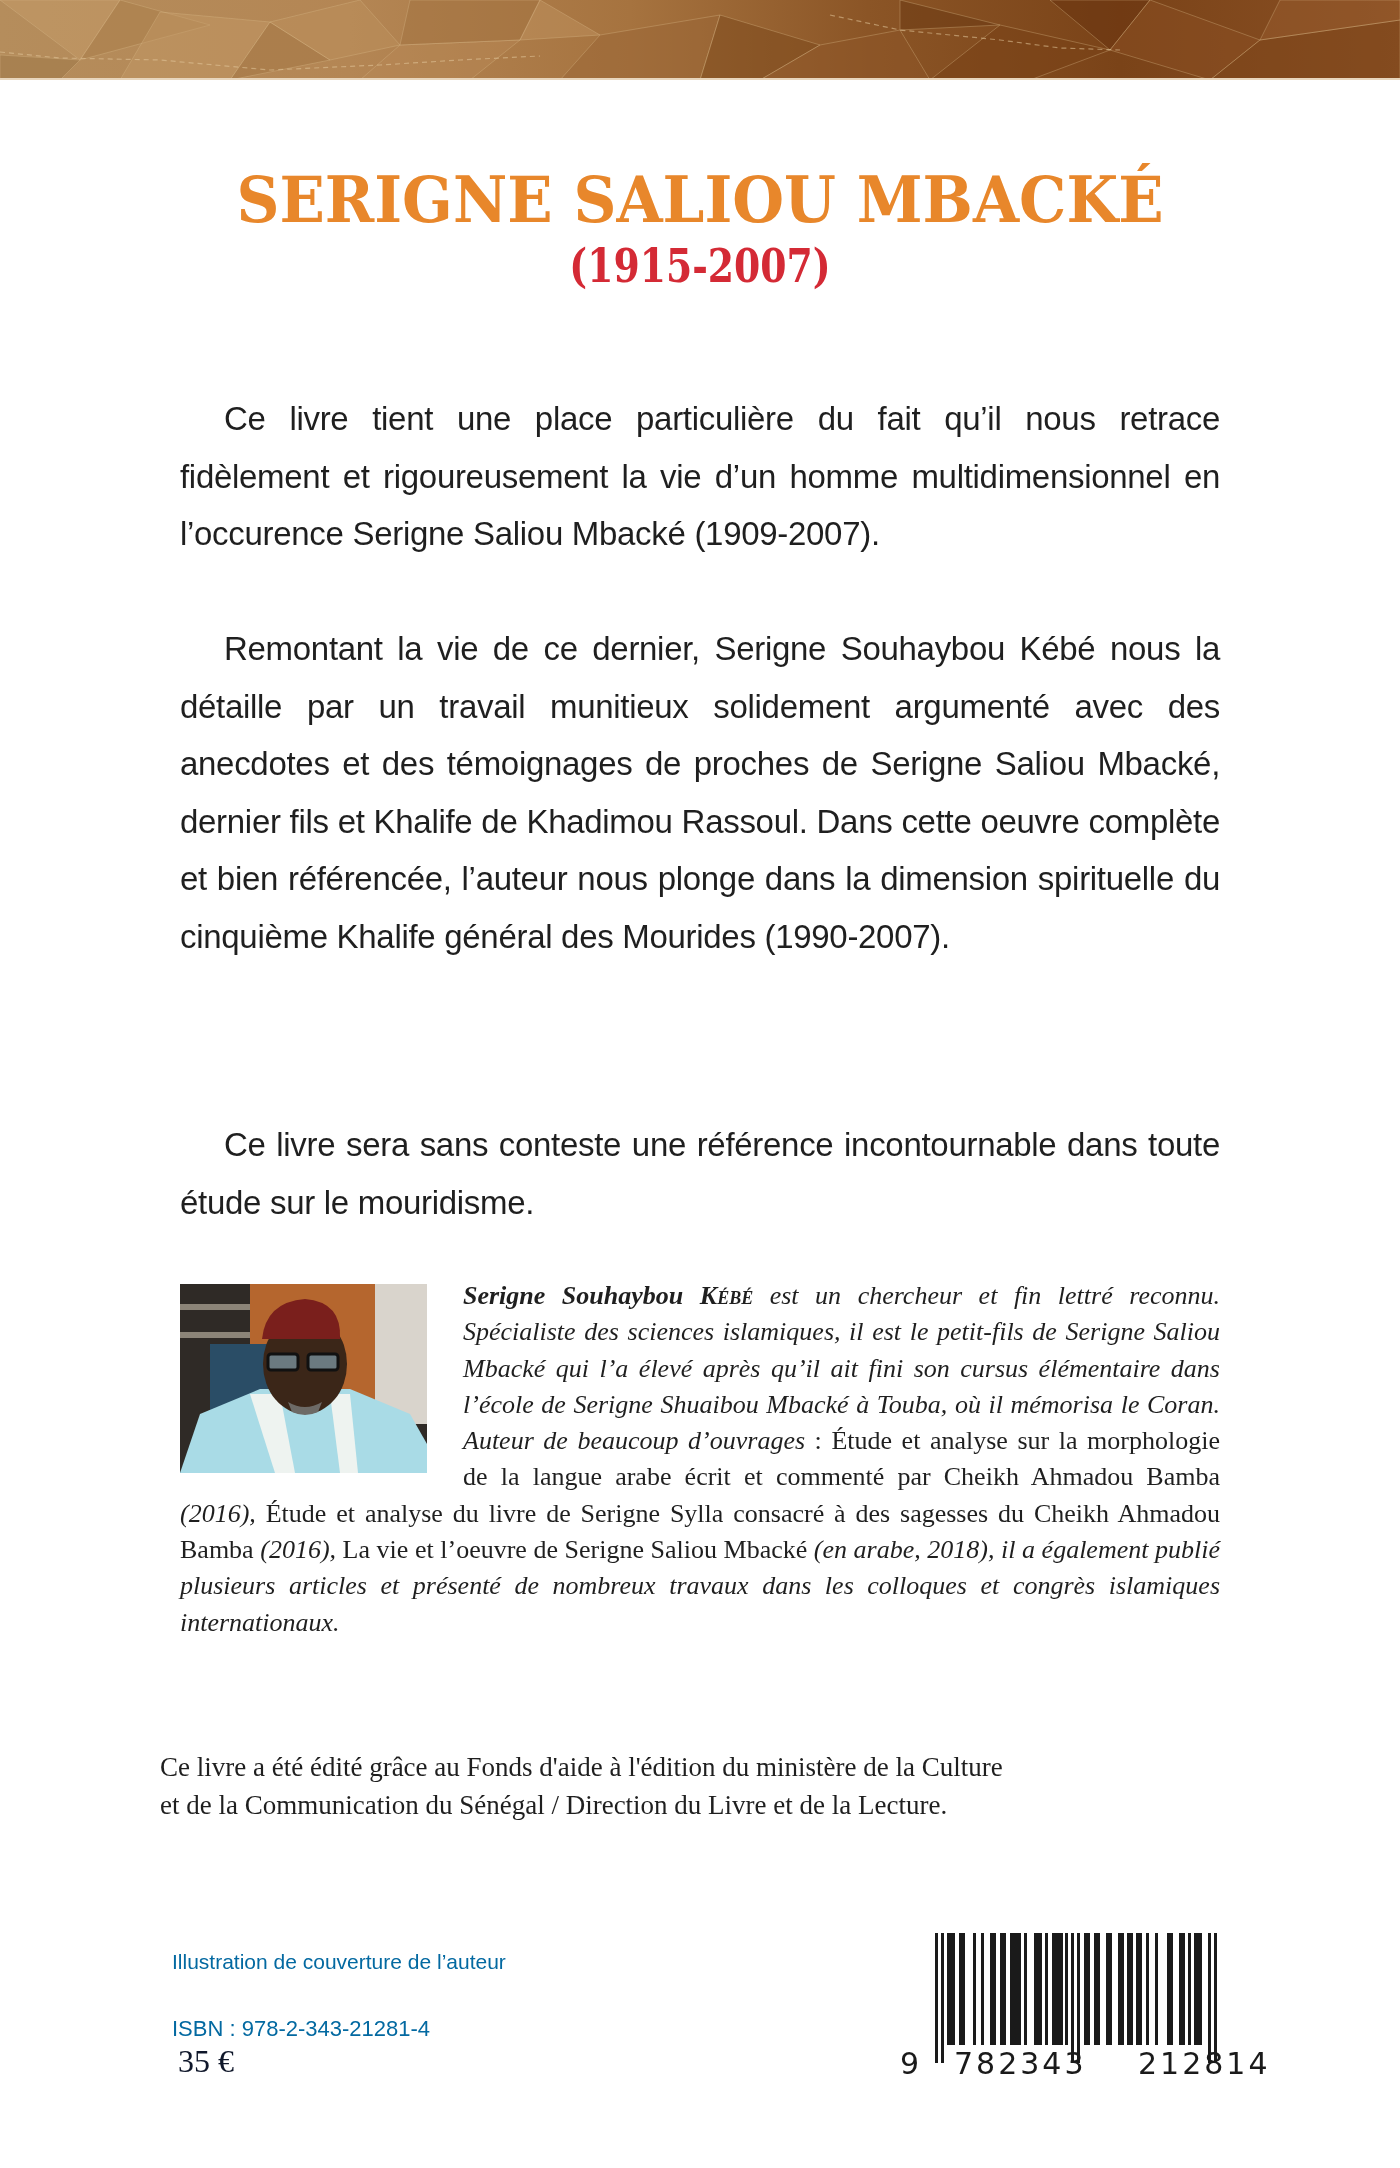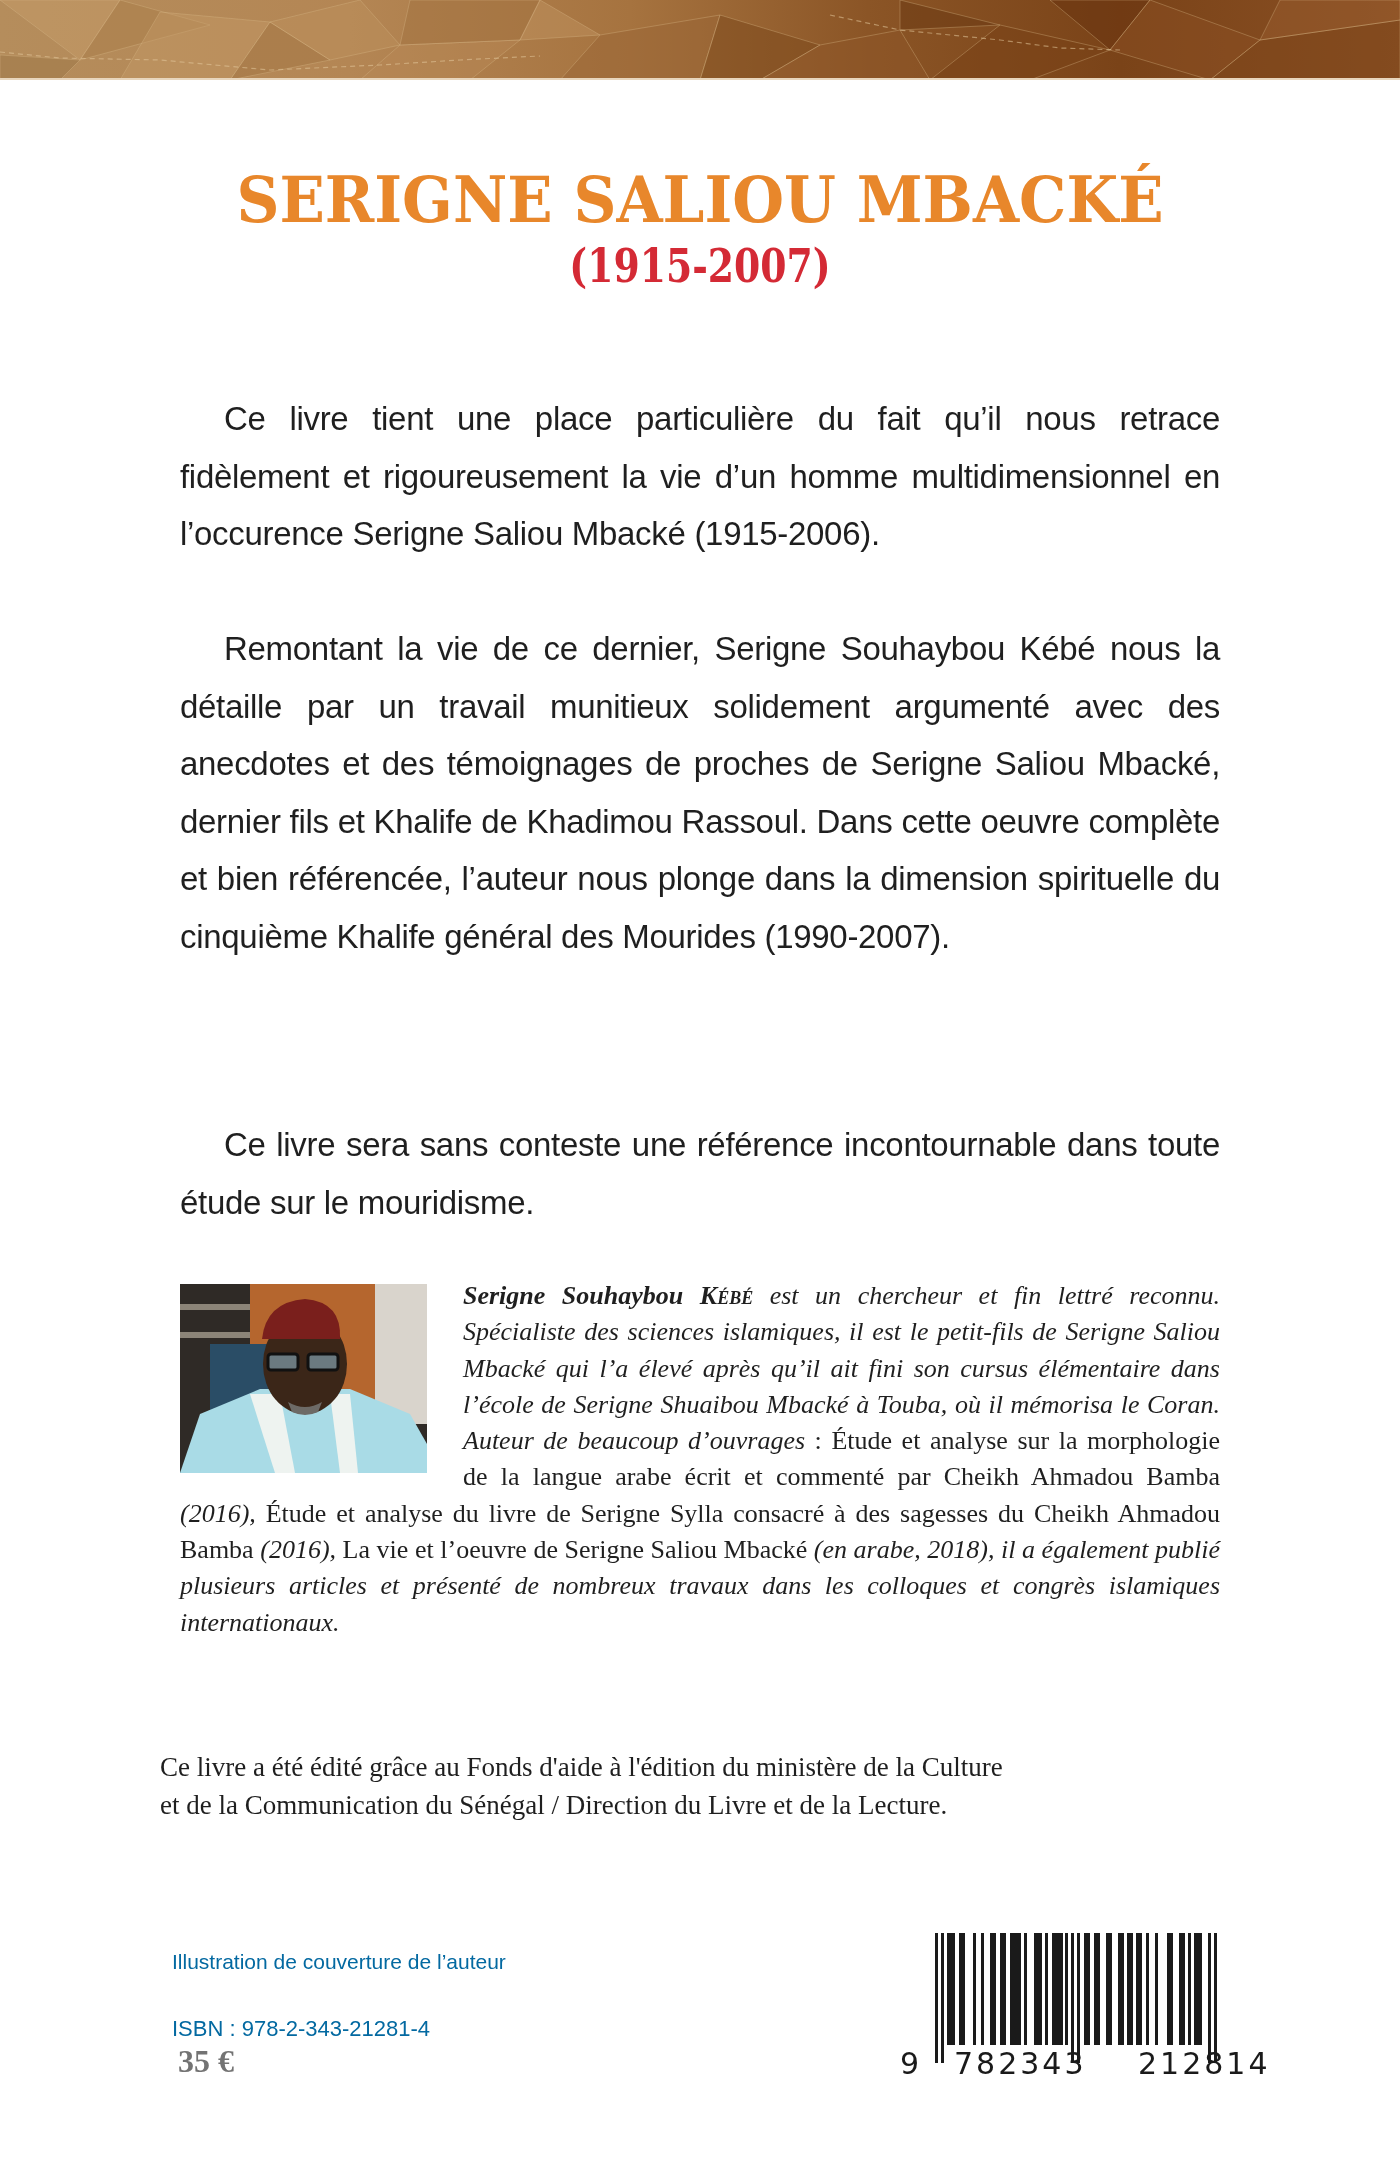--- a/index.html
+++ b/index.html
@@ -66,21 +66,21 @@
 
   .credit {
     position: absolute; left: 172px;
     font-family: "Liberation Sans", sans-serif;
     font-size: 21px; color: #0369a1;
   }
   .credit-illus { top: 1950px; }
   .credit-isbn { top: 2010px; font-size: 22px; margin-top: 6px; }
   .price {
     position: absolute; left: 178px; top: 2043px;
-    font-family: "Liberation Serif", serif; font-size: 32px; color: #737373; font-weight: bold;
+    font-family: "Liberation Serif", serif; font-size: 32px; color: #0f172a;
   }
 
   .barcode {
     position: absolute; left: 930px; top: 1928px; width: 292px; height: 150px;
   }
   .barcode svg { position: absolute; left: 0; top: 0; }
   .barcode-digits {
     position: absolute; top: 2046px;
     font-family: "DejaVu Sans", sans-serif; font-size: 30px; color: #1a1a1a;
     letter-spacing: 3px;
@@ -117,21 +117,21 @@
     <g stroke="#e4c89c" stroke-opacity="0.55" stroke-width="1.2" stroke-dasharray="5,4" fill="none">
       <polyline points="0,52 60,58 160,60 270,70 380,65 460,60 540,56"></polyline>
       <polyline points="830,15 900,30 1000,40 1060,48 1120,50"></polyline>
     </g>
   </svg>
 </div>
 
 <div class="title">SERIGNE SALIOU MBACKÉ</div>
 <div class="subtitle">(1915-2007)</div>
 
-<p class="para p1">Ce livre tient une place particulière du fait qu’il nous retrace fidèlement et rigoureusement la vie d’un homme multidimensionnel en l’occurence Serigne Saliou Mbacké (1915-2006).</p>
+<p class="para p1">Ce livre tient une place particulière du fait qu’il nous retrace fidèlement et rigoureusement la vie d’un homme multidimensionnel en l’occurence Serigne Saliou Mbacké (1909-2007).</p>
 <p class="para p2">Remontant la vie de ce dernier, Serigne Souhaybou Kébé nous la détaille par un travail munitieux solidement argumenté avec des anecdotes et des témoignages de proches de Serigne Saliou Mbacké, dernier fils et Khalife de Khadimou Rassoul. Dans cette oeuvre complète et bien référencée, l’auteur nous plonge dans la dimension spirituelle du cinquième Khalife général des Mourides (1990-2007).</p>
 <p class="para p3">Ce livre sera sans conteste une référence incontournable dans toute étude sur le mouridisme.</p>
 
 <div class="photo">
   <svg width="247" height="189" viewBox="0 0 247 189">
     <rect x="0" y="0" width="247" height="189" fill="#2f2a26"></rect>
     <rect x="70" y="0" width="140" height="120" fill="#b5662e"></rect>
     <rect x="195" y="0" width="52" height="140" fill="#d9d4cc"></rect>
     <rect x="0" y="20" width="70" height="6" fill="#8c8478"></rect>
     <rect x="0" y="48" width="70" height="6" fill="#8c8478"></rect>

